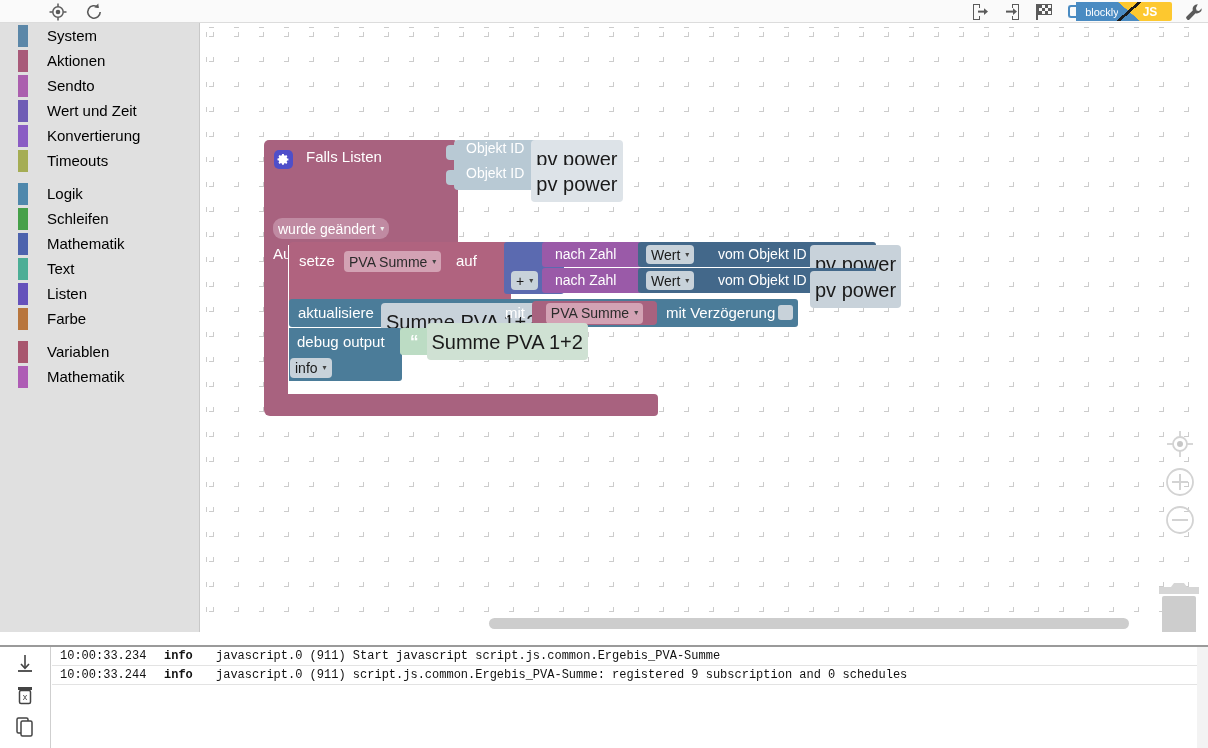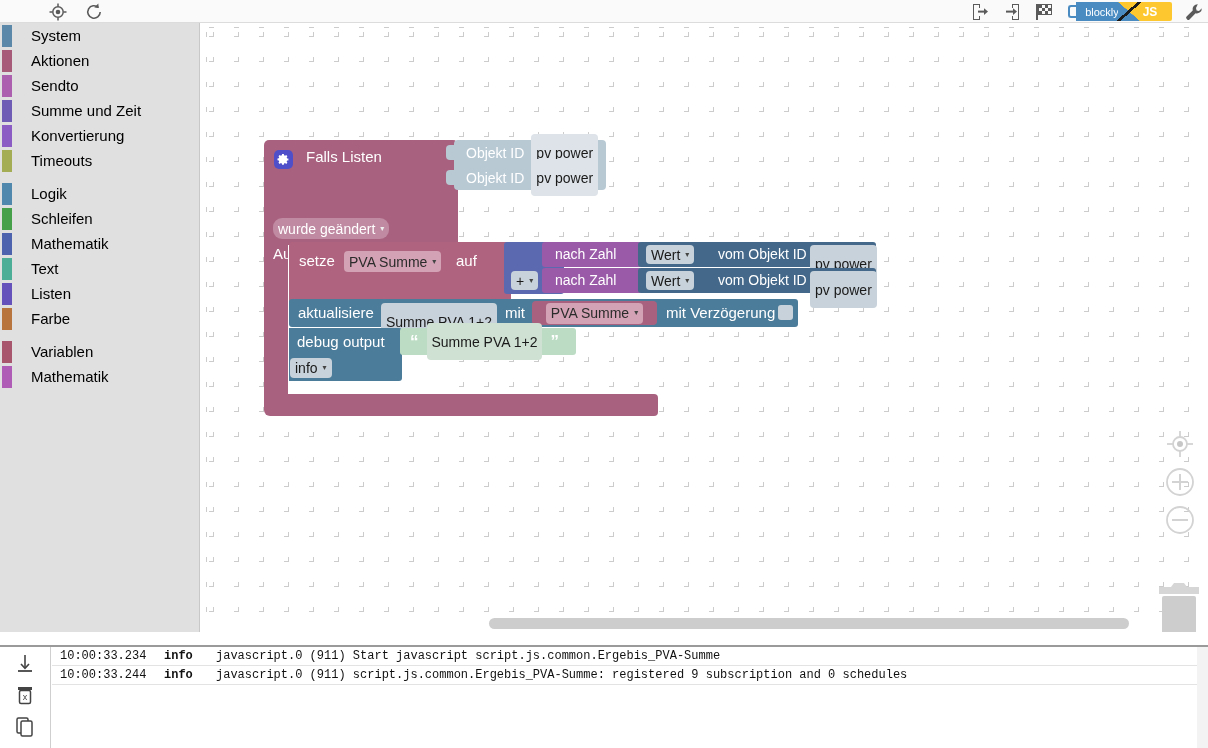--- a/index.html
+++ b/index.html
@@ -58,21 +58,21 @@
     border-right: 1px solid #c8c8c8;
   }
   #sidebar-railgap {
     position: absolute; left: 0; top: 23px; width: 12px; height: 609px;
     background: #ffffff;
   }
   .cat-group { padding: 0; }
   .cat-sep { height: 8px; }
   .cat-row {
     display: flex; align-items: center; height: 25px; cursor: default;
-    padding-left: 2px;
+    padding-left: 18px;
   }
   .cat-swatch { width: 10px; height: 22px; flex: none; }
   .cat-label {
     margin-left: 19px; font-size: 15px; color: #000000;
     font-family: "Liberation Sans", sans-serif; white-space: nowrap;
   }
 
   
   #workspace {
     position: absolute; left: 201px; top: 23px; width: 1007px; height: 609px;
@@ -101,21 +101,21 @@
     -webkit-mask-image: repeating-linear-gradient(to right, #000 0 1px, transparent 1px 25px);
     mask-image: repeating-linear-gradient(to right, #000 0 1px, transparent 1px 25px);
     -webkit-mask-position: 12px 0; mask-position: 12px 0;
   }
 
   
   .blk { position: absolute; font-family: "Liberation Sans", sans-serif; }
   .blk-text { color: #ffffff; font-size: 15px; white-space: nowrap; }
   .field {
     display: inline-flex; align-items: center; height: 37px;
-    border-radius: 4px; padding: 0 5px; font-size: 14px; color: #000;
+    border-radius: 4px; padding: 0 5px; font-size: 20px; color: #000;
     white-space: nowrap; line-height: 1;
   }
   .field .caret { margin-left: 5px; font-size: 8px; color: #444; }
 
   
   #evt-body {
     left: 63px; top: 117px; width: 194px; height: 105px;
     background: #a5628a; background: #a8627f;
     border-radius: 5px 5px 0 0;
   }
@@ -145,21 +145,21 @@
 
   
   .fld-rose { background: #c08aa2; color: #fff; }
   .fld-rose2 { background: #d3a2b4; color: #2b2b2b; }
   .fld-grey { background: #c8d2da; color: #1a1a1a; }
   .fld-light { background: #dde3e8; color: #1a1a1a; }
 
   
   #objid-stack { left: 253px; top: 117px; width: 152px; height: 50px;
     background: #b8c9d4; border-radius: 4px; }
-  .objid-row { position: absolute; left: 0; width: 152px; height: 25px; display: flex; align-items: center; padding-left: 12px; }
+  .objid-row { position: absolute; left: 0; width: 152px; height: 25px; display: flex; padding-left: 12px; }
   .plugL {
     position: absolute; left: -8px; width: 9px; height: 15px;
     background: #b8c9d4; border-radius: 4px 0 0 4px;
   }
 
   
   #setze-blk { left: 88px; top: 219px; width: 222px; height: 50px; background: #b0637f; border-radius: 4px 4px 0 0; }
   #setze-foot { left: 88px; top: 262px; width: 222px; height: 20px; background: #b0637f; }
 
   
@@ -291,21 +291,21 @@
     <div class="cat-row">
       <span class="cat-swatch" style="background:#a85a79"></span>
       <span class="cat-label">Aktionen</span>
     </div>
     <div class="cat-row">
       <span class="cat-swatch" style="background:#ab5fae"></span>
       <span class="cat-label">Sendto</span>
     </div>
     <div class="cat-row">
       <span class="cat-swatch" style="background:#6f5cb5"></span>
-      <span class="cat-label">Summe und Zeit</span>
+      <span class="cat-label">Wert und Zeit</span>
     </div>
     <div class="cat-row">
       <span class="cat-swatch" style="background:#8a5cc4"></span>
       <span class="cat-label">Konvertierung</span>
     </div>
     <div class="cat-row">
       <span class="cat-swatch" style="background:#a5ad54"></span>
       <span class="cat-label">Timeouts</span>
     </div>
   </div>

